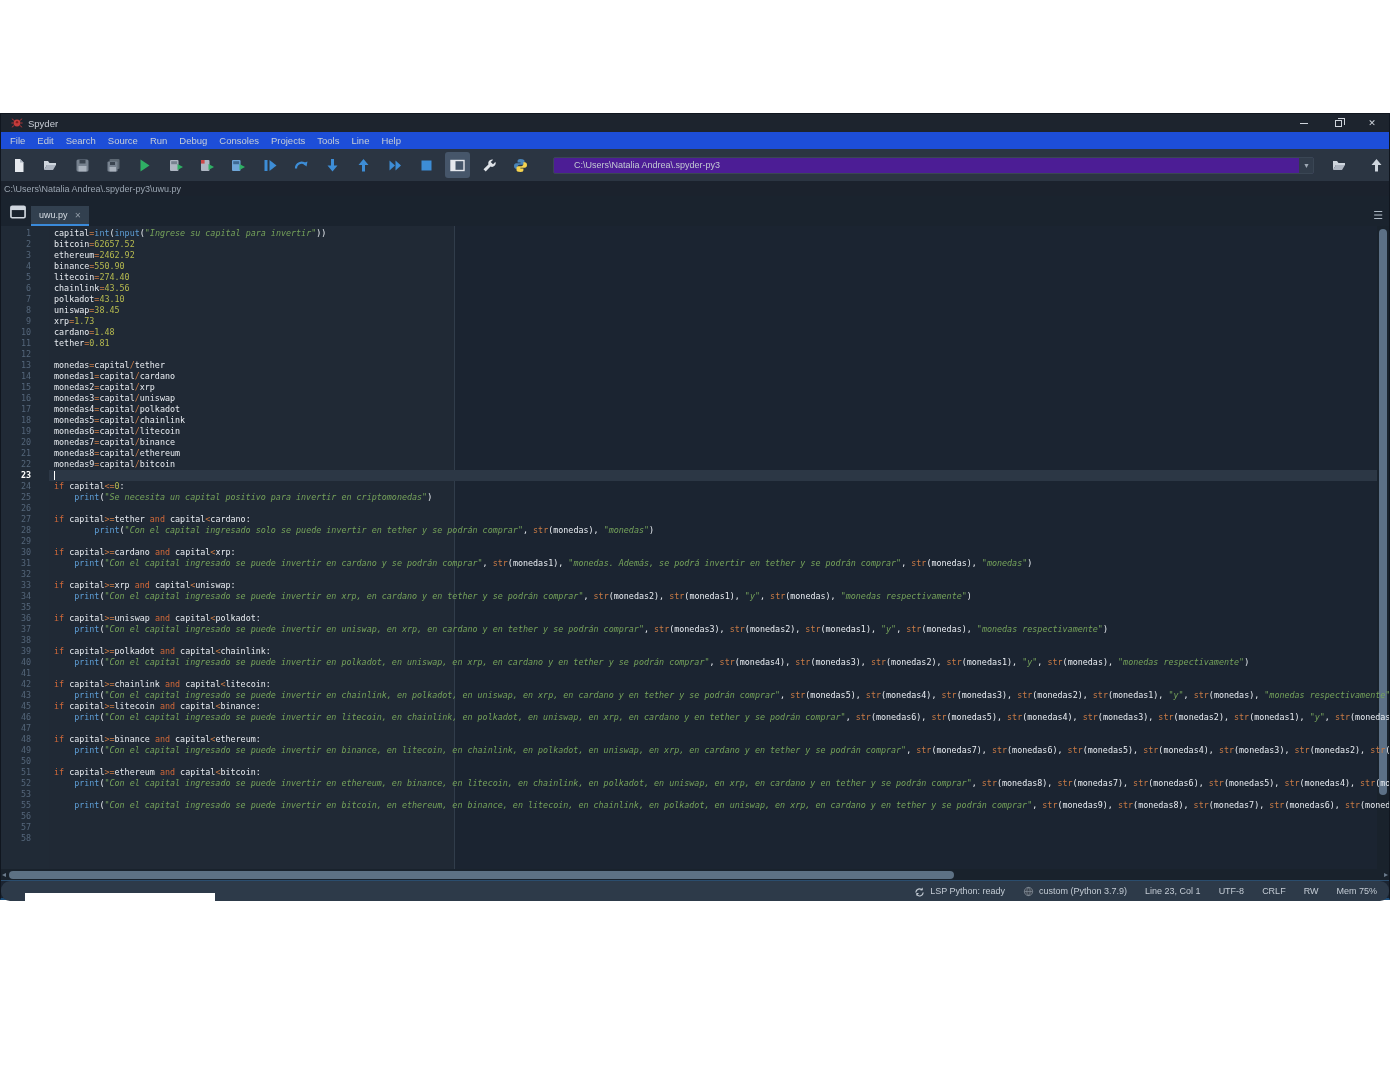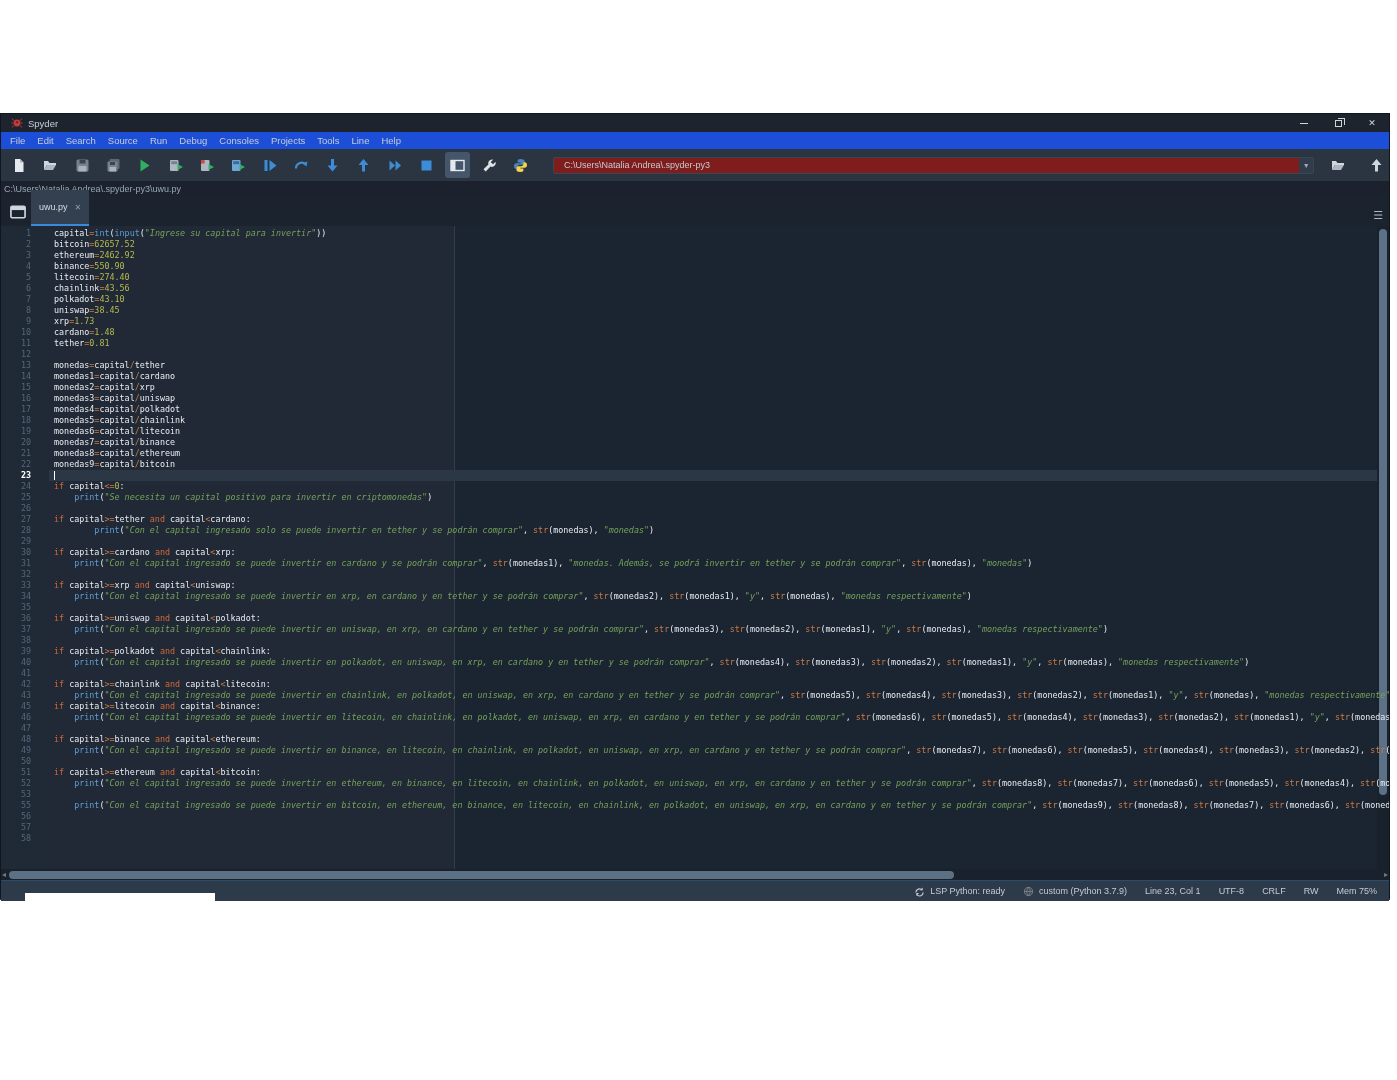--- a/index.html
+++ b/index.html
@@ -23,33 +23,33 @@
   
   .menubar { height:17px; background:#1d4ed8; display:flex; align-items:center;
              color:#c6cdd6; font-size:9.5px; padding-left:3px; flex:0 0 auto; }
   .menu-item { padding:0 6px; height:100%; display:flex; align-items:center; }
   
   .toolbar { height:32px; background:#2b3542; display:flex; align-items:center; flex:0 0 auto; }
   .tb { width:26px; height:26px; margin-left:6px; display:flex; align-items:center;
         justify-content:center; background:transparent; border:none; }
   .tb svg { width:15px; height:15px; }
   .tb.highlighted { background:#46566a; border-radius:3px; }
-  .cwd-field { margin-left:20px; width:782px; height:17px; background:#7f1d1d;
+  .cwd-field { margin-left:20px; width:782px; height:17px; background:#4c1d95;
                border:1px solid #3a4654; border-radius:2px; display:flex; align-items:center;
-               color:#c3cad3; font-size:9px; padding-left:10px; position:relative; }
+               color:#c3cad3; font-size:9px; padding-left:20px; position:relative; }
   .cwd-drop { position:absolute; right:0; top:0; width:14px; height:100%; background:#313c4a;
               display:flex; align-items:center; justify-content:center; color:#9fa9b5; font-size:7px; }
   .tb.after-field { margin-left:12px; }
   
   .pathbar { height:15px; background:#1b222d; color:#9aa5b1; font-size:9px;
              display:flex; align-items:center; padding-left:3px; flex:0 0 auto; }
   
   .tabbar { height:30px; background:#1a232e; display:flex; align-items:flex-end; flex:0 0 auto; position:relative; }
   .browse-tabs { width:18px; height:18px; margin:0 0 5px 8px; display:flex; align-items:center; justify-content:center; }
-  .tab { margin-left:4px; height:36px; padding:0 8px; background:#32404f; display:flex; align-items:center;
+  .tab { margin-left:4px; height:20px; padding:0 8px; background:#32404f; display:flex; align-items:center;
          color:#d6dce3; font-size:9px; border-bottom:2px solid #3a8ada; }
   .tab .close { margin-left:7px; color:#8f9aa6; font-size:8px; }
   .tab-options { position:absolute; right:6px; bottom:6px; color:#aeb9c5; font-size:11px; line-height:10px; }
   
   .editor { position:relative; height:643px; background:#1b2431; overflow:hidden; flex:0 0 auto;
             font-family:"DejaVu Sans Mono", monospace; }
   .lighter-col { position:absolute; left:48px; top:0; width:405px; height:100%;
                  background:rgba(255,255,255,0.022); pointer-events:none; }
   .edge-line { position:absolute; left:453px; top:0; width:1px; height:100%; background:#313d4b; pointer-events:none; }
   .gutter-bg { position:absolute; left:0; top:0; width:48px; height:100%; background:#202a36; }
@@ -73,21 +73,21 @@
   .vscroll { position:absolute; right:0; top:0; width:12px; height:100%; background:#19222c; }
   .vthumb { position:absolute; left:2px; top:3px; width:8px; height:88%; background:#5c7086; border-radius:4px; }
   .hscroll { height:12px; background:#19222c; position:relative; flex:0 0 auto;
              border-bottom:1px solid #2a4d6e; }
   .hthumb { position:absolute; left:8px; top:2px; width:945px; height:8px; background:#5d7184; border-radius:4px; }
   .harrow { position:absolute; top:1px; color:#6c7c8d; font-size:8px; }
   .harrow.left { left:1px; } .harrow.right { right:1px; }
   
   .statusbar { height:20px; background:#2d3a49; color:#c3cbd4; font-size:9px;
                display:flex; align-items:center; justify-content:flex-end; gap:18px;
-               padding-right:12px; flex:1 0 auto; }
+               padding-right:12px; flex:1 0 auto;border-radius:9px; }
   .sb-item { display:flex; align-items:center; gap:5px; }
   .sb-item svg { width:11px; height:11px; }
   .white-sliver { position:absolute; left:25px; top:893px; width:190px; height:10px; background:#ffffff; }
 </style>
 </head>
 <body>
 
 <div class="window">
 
   <div class="titlebar">

